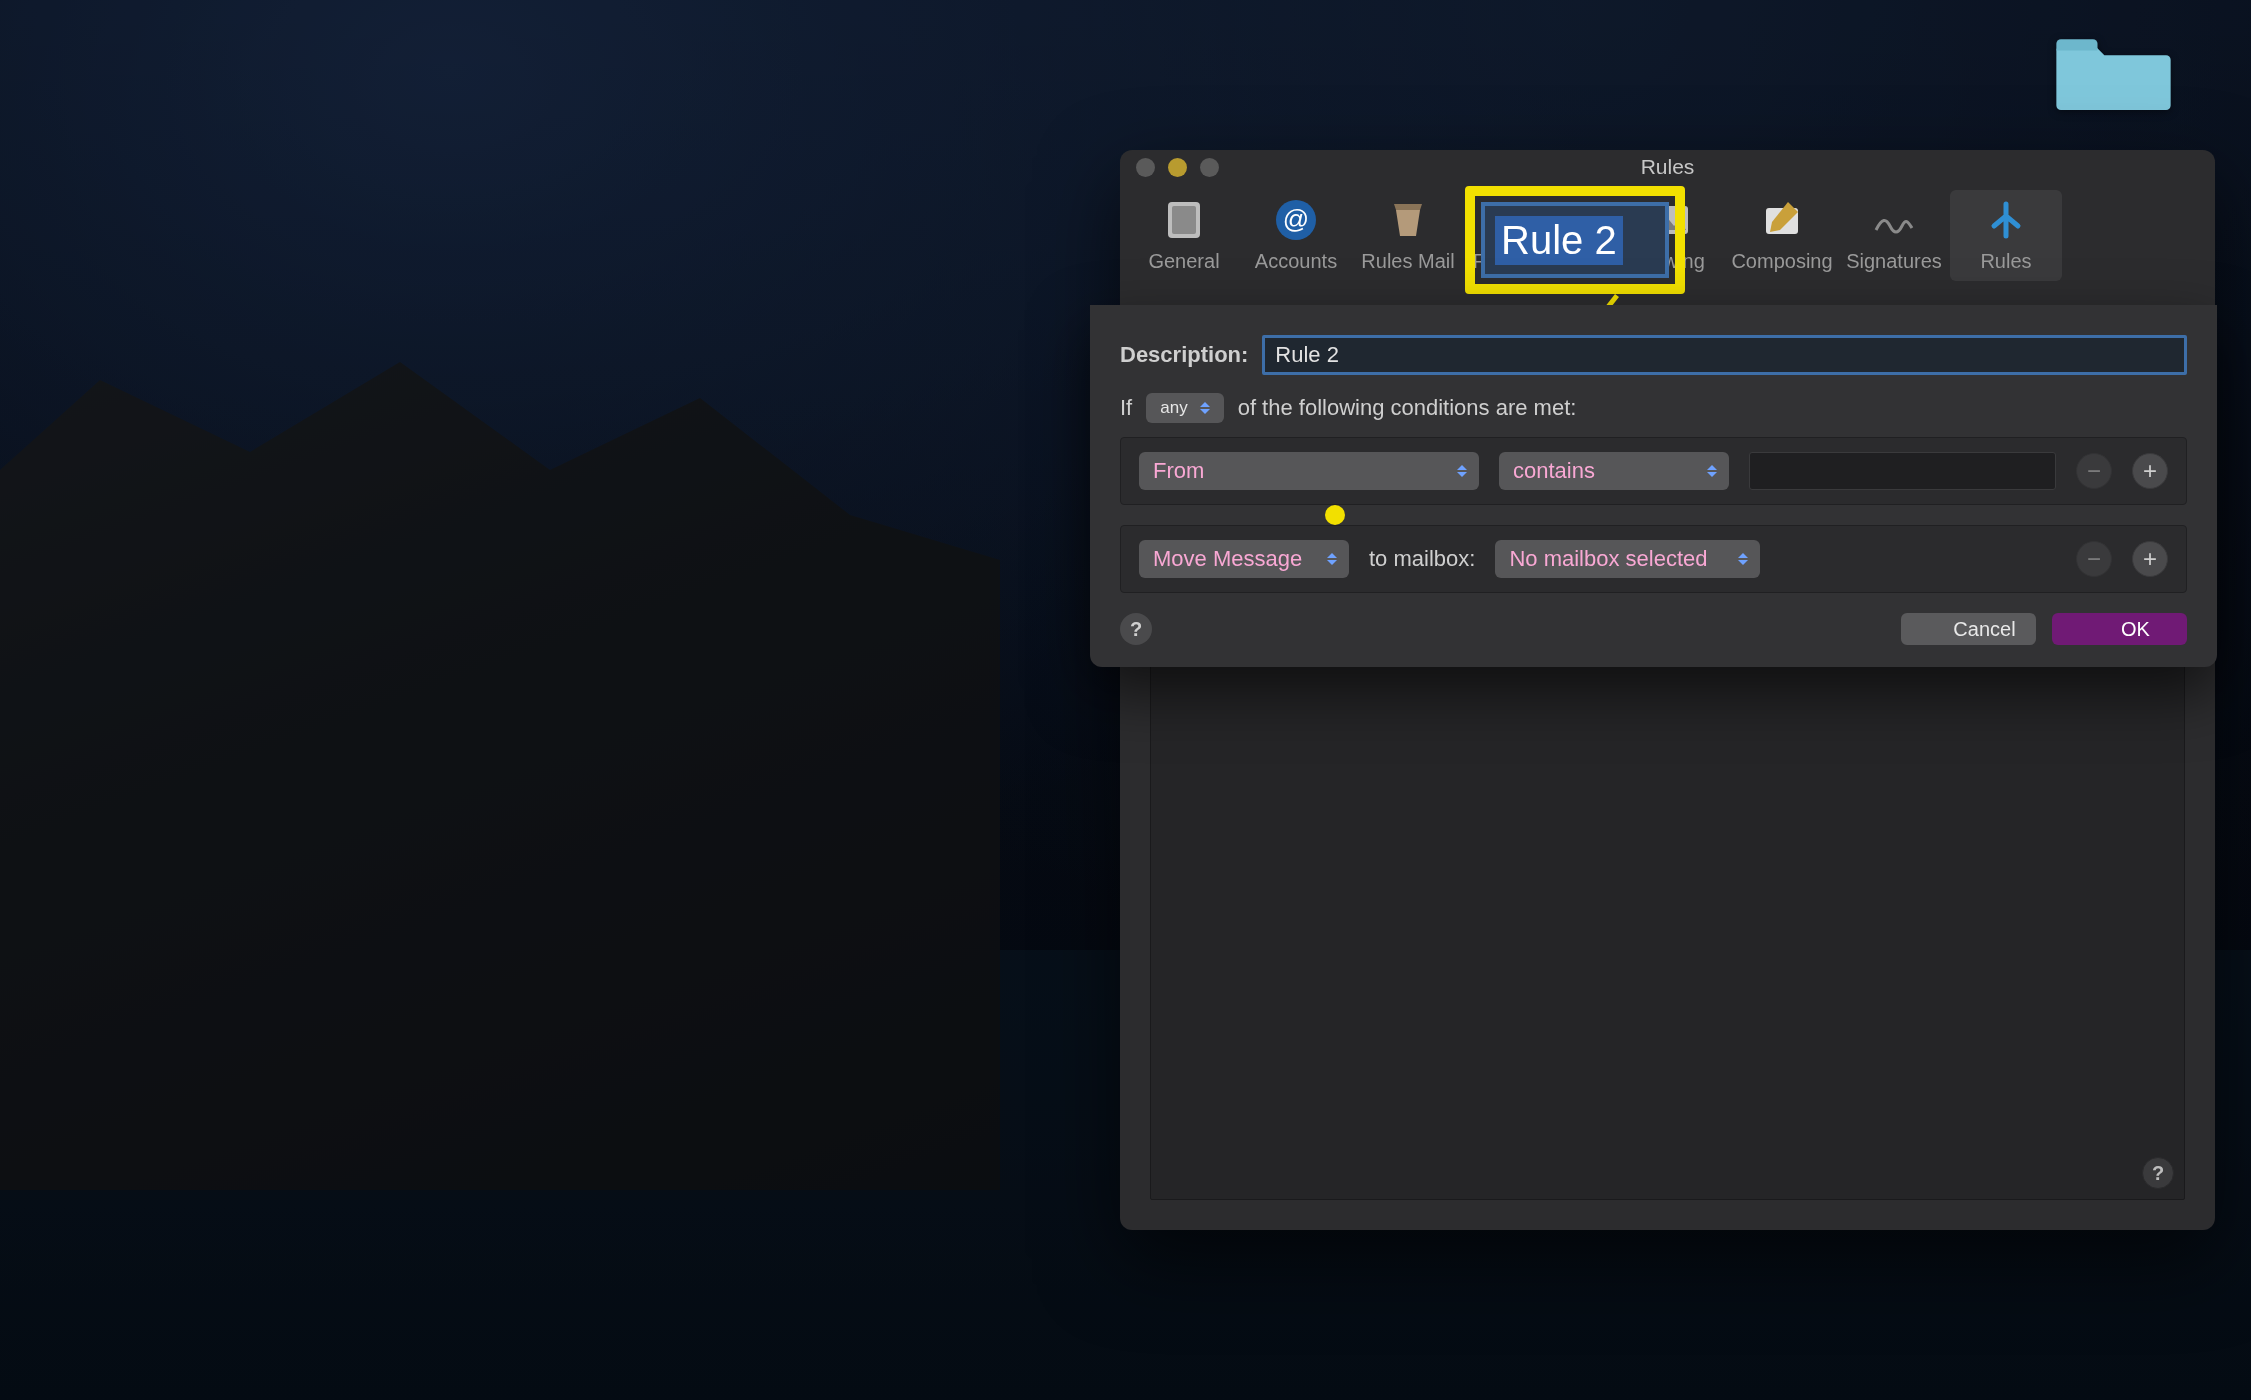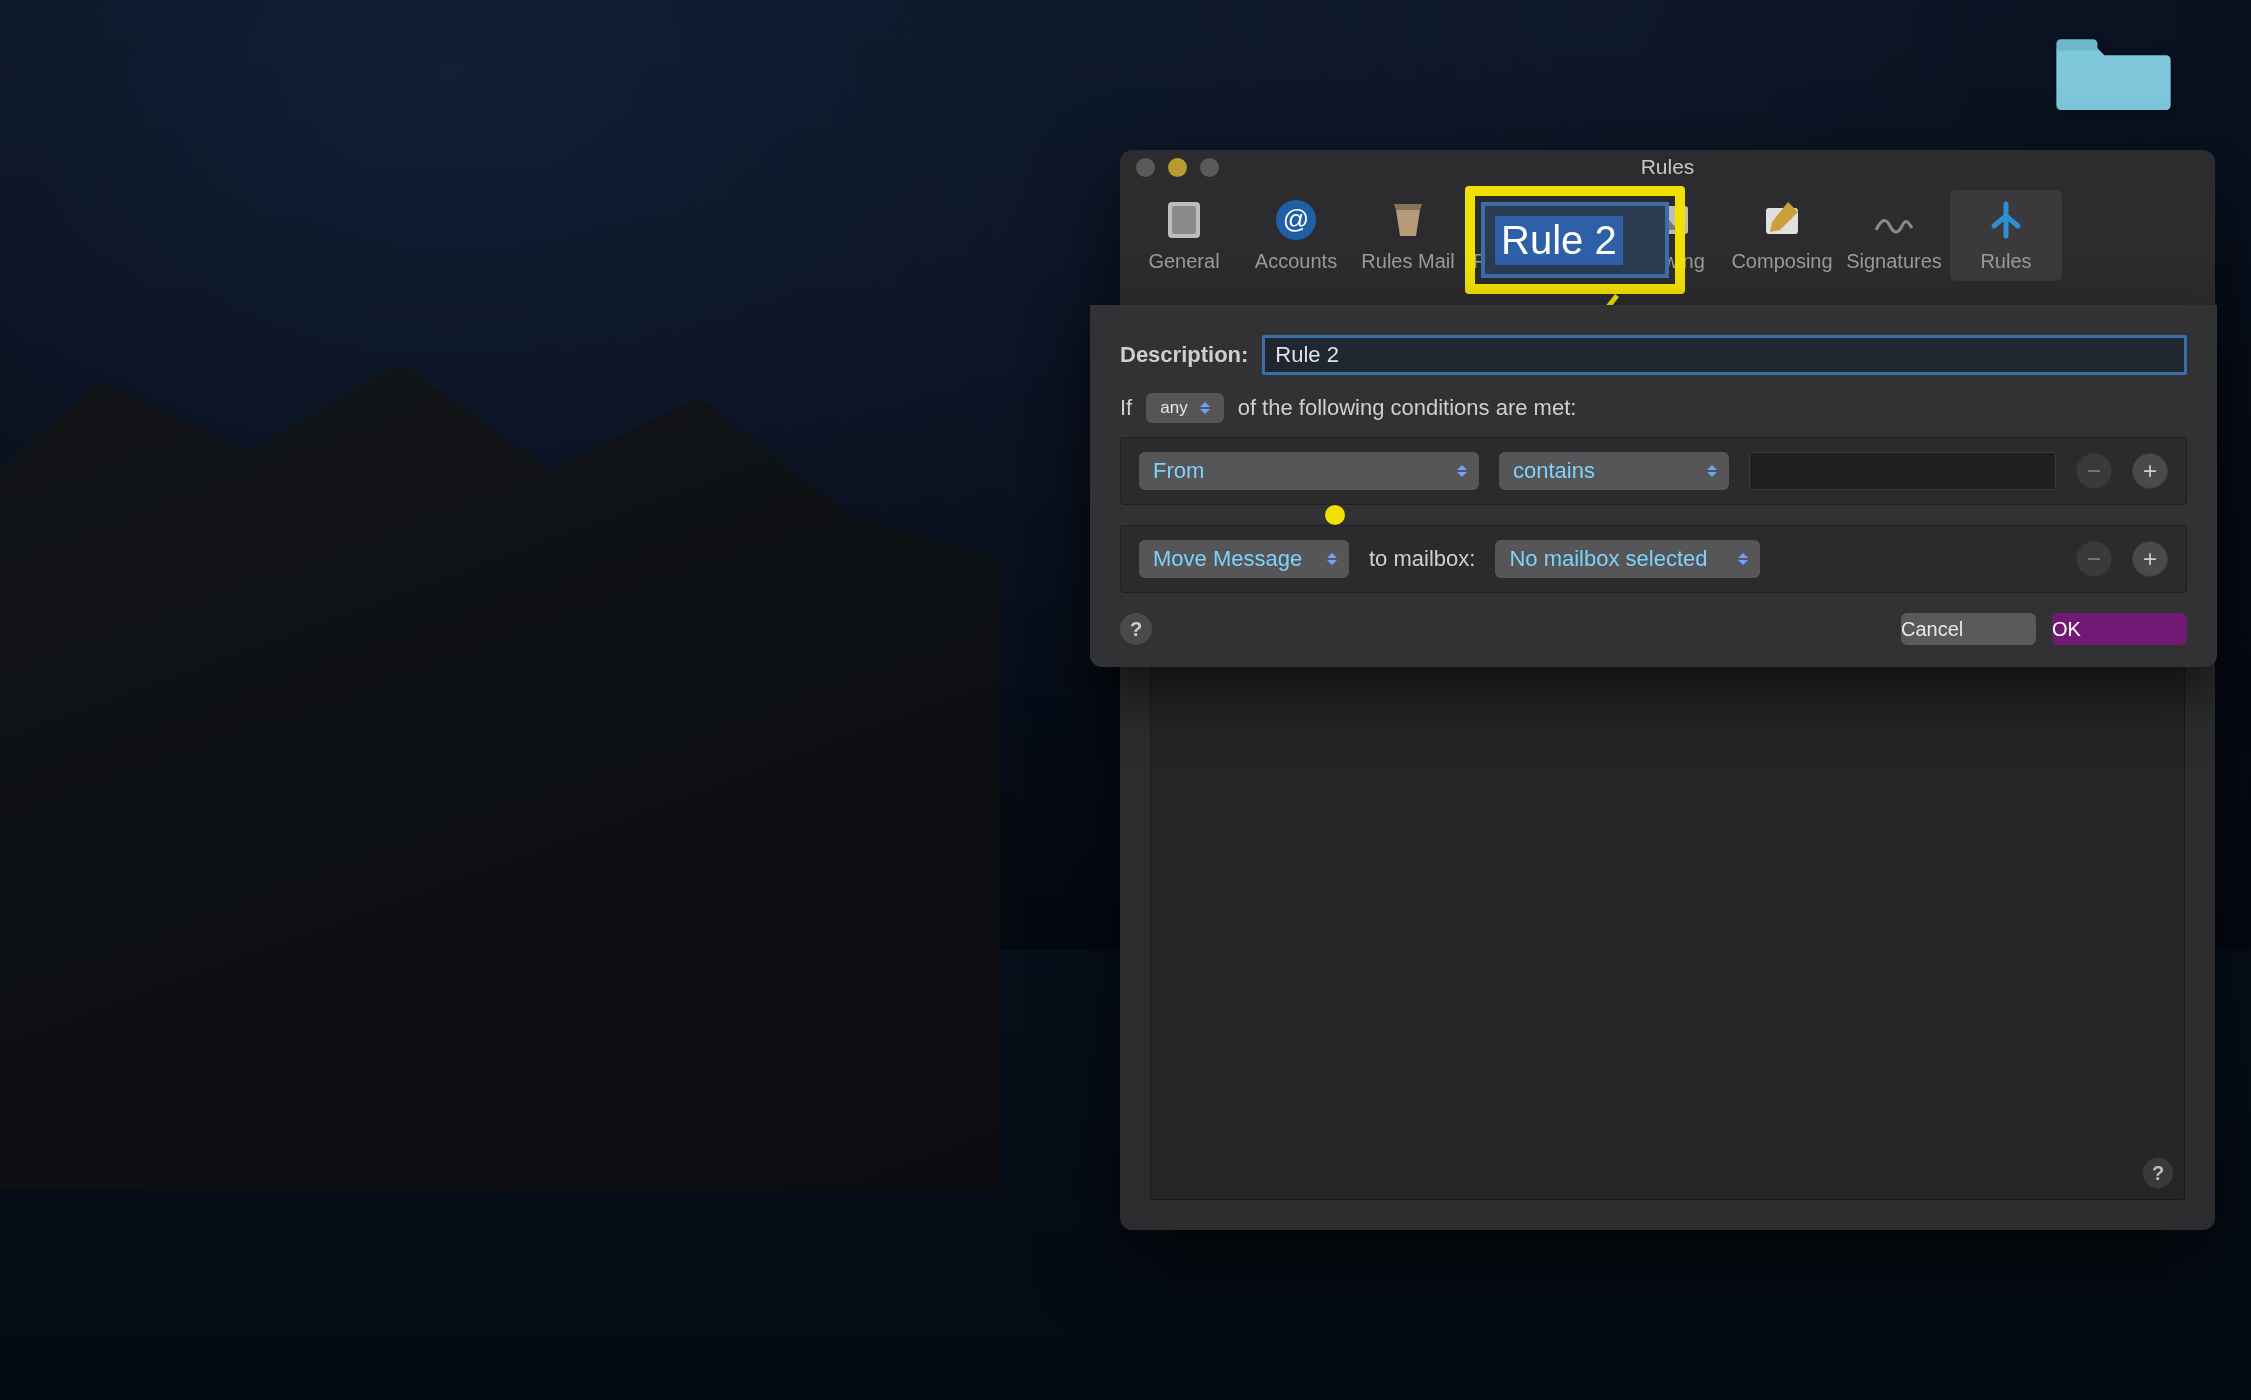--- a/index.html
+++ b/index.html
@@ -154,21 +154,21 @@
     border: 1px solid #202022;
     border-radius: 4px;
     padding: 14px 18px;
     display: flex; align-items: center; gap: 20px;
     margin-bottom: 20px;
   }
   .wide-select {
     display: inline-flex; align-items: center; justify-content: space-between;
     height: 38px; padding: 0 8px 0 14px;
     background: #565658; border-radius: 6px;
-    color: #7dd3fc; font-size: 22px;
+    color: #f9a8d4; font-size: 22px;
   }
   .wide-select .txt { flex: 1; text-align: left; }
   .cond-from   { width: 340px; }
   .cond-op     { width: 230px; }
   .cond-value  {
     flex: 1; height: 38px; background: #1f1f21;
     border: 1px solid #3a3a3c; border-radius: 3px;
   }
   .circle-btn {
     width: 36px; height: 36px; border-radius: 50%;
@@ -179,22 +179,23 @@
   .circle-btn.disabled { opacity: 0.5; }
 
   .sheet-footer {
     display: flex; align-items: center; gap: 16px;
     margin-top: 6px;
   }
   .spacer { flex: 1; }
   .btn {
     min-width: 135px; height: 32px;
     border-radius: 6px; font-size: 20px;
-    display: flex; align-items: center; 
+    display: flex; align-items: center; justify-content: center;
     border: none;
+    padding-left: 32px;
   }
   .btn.default { background: #5a5a5c; color: #e8e8e8; }
   .btn.primary { background: #701a75; color: #fff; }
   .help-small {
     width: 32px; height: 32px; border-radius: 50%;
     background: #4a4a4c; color: #cfcfcf;
     display: flex; align-items: center; justify-content: center;
     font-size: 20px; font-weight: 600;
   }
 

